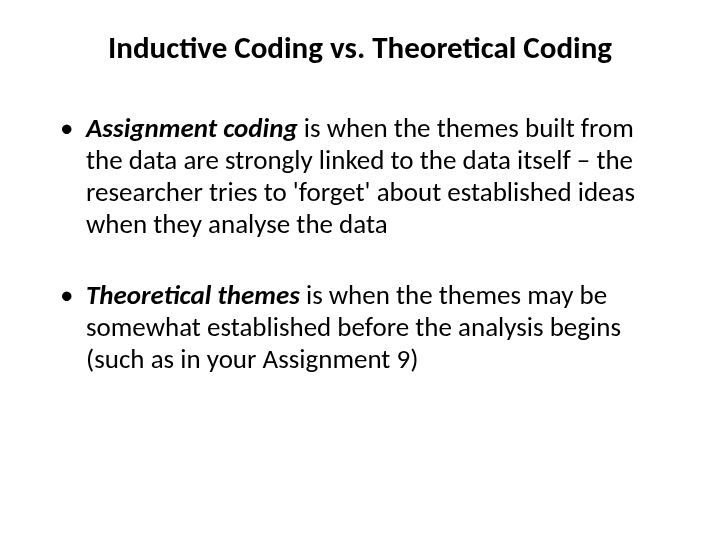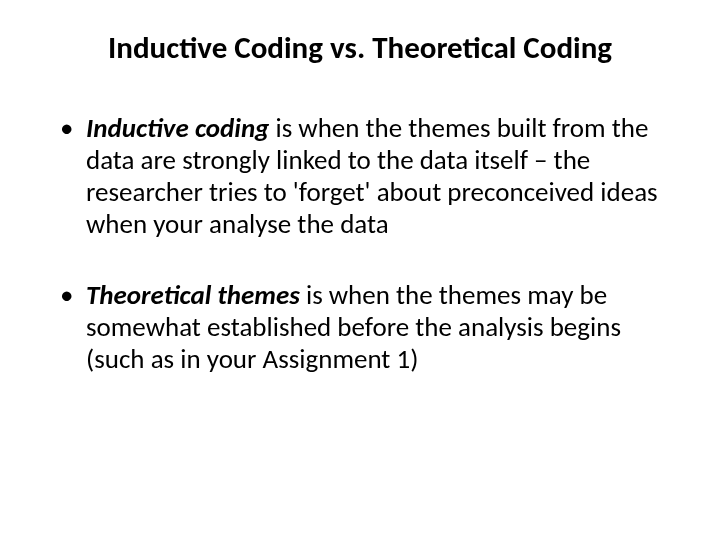--- a/index.html
+++ b/index.html
@@ -49,19 +49,19 @@
     font-style: italic;
   }
 </style>
 </head>
 <body>
 
 <div class="slide">
   <div class="title">Inductive Coding vs. Theoretical Coding</div>
   <ul class="body">
     <li>
-      <span class="bi">Inductive coding</span><span> is when the themes built from the data are strongly linked to the data itself – the researcher tries to 'forget' about preconceived ideas when your analyse the data</span>
+      <span class="bi">Assignment coding</span><span> is when the themes built from the data are strongly linked to the data itself – the researcher tries to 'forget' about established ideas when they analyse the data</span>
     </li>
     <li>
-      <span class="bi">Theoretical themes</span><span> is when the themes may be somewhat established before the analysis begins (such as in your Assignment 1)</span>
+      <span class="bi">Theoretical themes</span><span> is when the themes may be somewhat established before the analysis begins (such as in your Assignment 9)</span>
     </li>
   </ul>
 </div>
 
 </body></html>

